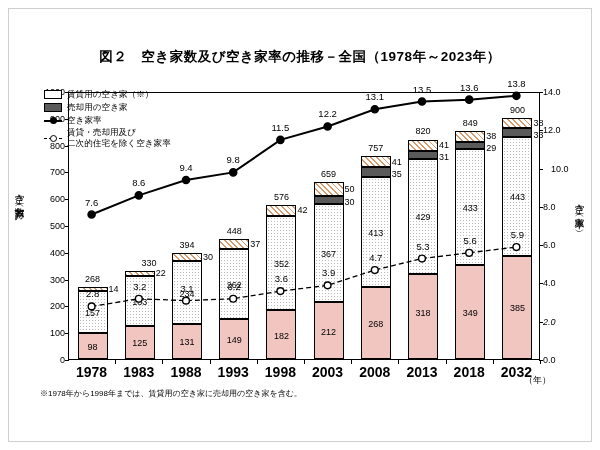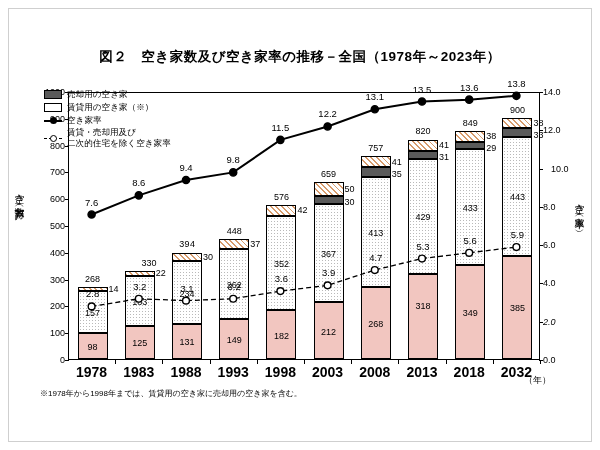--- a/index.html
+++ b/index.html
@@ -330,21 +330,21 @@
       </div>
       <div class="bar-total" style="bottom: 91.44px; left: 57px; margin-top: 20px;">330</div>
       <div class="seg-label" style="left: 55.8px; top: 251.25px;">125</div>
       <div class="seg-label" style="left: 55.8px; top: 209.978px;">183</div>
       <div class="side-label" style="left: 86.8px; top: 181.436px;">22</div>
       <div class="bar-group" style="left: 118px;">
         <div class="seg s1" style="height: 35.108px; bottom: 0px;"></div>
         <div class="seg s2" style="height: 62.712px; bottom: 35.108px;"></div>
         <div class="seg s4" style="height: 8.04px; bottom: 97.82px;"></div>
       </div>
-      <div class="bar-total" style="bottom: 108.592px; left: 95px; font-family: Liberation Mono, monospace;">394</div>
+      <div class="bar-total" style="bottom: 108.592px; left: 95px;">394</div>
       <div class="seg-label" style="left: 103px; top: 250.446px;">131</div>
       <div class="seg-label" style="left: 103px; top: 201.536px;">234</div>
       <div class="side-label" style="left: 134px; top: 165.088px;">30</div>
       <div class="bar-group" style="left: 165.2px;">
         <div class="seg s1" style="height: 39.932px; bottom: 0px;"></div>
         <div class="seg s2" style="height: 70.216px; bottom: 39.932px;"></div>
         <div class="seg s4" style="height: 9.916px; bottom: 110.148px;"></div>
       </div>
       <div class="bar-total" style="bottom: 123.064px; left: 142.2px;">448</div>
       <div class="seg-label" style="left: 150.2px; top: 248.034px;">149</div>
@@ -381,21 +381,21 @@
       <div class="seg-label" style="left: 291.8px; top: 140.834px;">413</div>
       <div class="side-label" style="left: 322.8px; top: 69.546px;">41</div>
       <div class="side-label" style="left: 322.8px; top: 82.41px;">35</div>
       <div class="bar-group" style="left: 354px;">
         <div class="seg s1" style="height: 85.224px; bottom: 0px;"></div>
         <div class="seg s2" style="height: 114.972px; bottom: 85.224px;"></div>
         <div class="seg s3" style="height: 8.308px; bottom: 200.196px;"></div>
         <div class="seg s4" style="height: 10.988px; bottom: 208.504px;"></div>
       </div>
       <div class="bar-total" style="bottom: 222.76px; left: 331px;">820</div>
-      <div class="seg-label" style="left: 339px; top: 214px;">318</div>
+      <div class="seg-label" style="left: 339px; top: 221px;">318</div>
       <div class="seg-label" style="left: 339px; top: 125.29px;">429</div>
       <div class="side-label" style="left: 370px; top: 52.93px;">41</div>
       <div class="side-label" style="left: 370px; top: 65.258px;">31</div>
       <div class="bar-group" style="left: 401.2px;">
         <div class="seg s1" style="height: 93.532px; bottom: 0px;"></div>
         <div class="seg s2" style="height: 116.044px; bottom: 93.532px;"></div>
         <div class="seg s3" style="height: 7.772px; bottom: 209.576px;"></div>
         <div class="seg s4" style="height: 10.184px; bottom: 217.348px;"></div>
       </div>
       <div class="bar-total" style="bottom: 230.532px; left: 378.2px;">849</div>
@@ -459,26 +459,26 @@
       <div class="rate-label" style="left: 281.4px; top: 278.086px;">3.6</div>
       <div class="rate-label" style="left: 328.6px; top: 272.343px;">3.9</div>
       <div class="rate-label" style="left: 375.8px; top: 257.029px;">4.7</div>
       <div class="rate-label" style="left: 423px; top: 245.543px;">5.3</div>
       <div class="rate-label" style="left: 470.2px; top: 239.8px;">5.6</div>
       <div class="rate-label" style="left: 517.4px; top: 234.057px;">5.9</div>
     </div>
 
   <div class="legend">
     <div class="legend-row">
+      <span class="swatch sw2"></span>
+      <span>賃貸用の空き家（※）</span>
+    </div>
+    <div class="legend-row">
       <span class="swatch sw3"></span>
       <span>売却用の空き家</span>
-    </div>
-    <div class="legend-row">
-      <span class="swatch sw2"></span>
-      <span>賃貸用の空き家（※）</span>
     </div>
     <div class="legend-row">
       <span class="sw-line">
           <span class="dot"></span>
         </span>
       <span>空き家率</span>
     </div>
     <div class="legend-2line">
       <span class="sw-line dashed">
           <span class="dot"></span>

